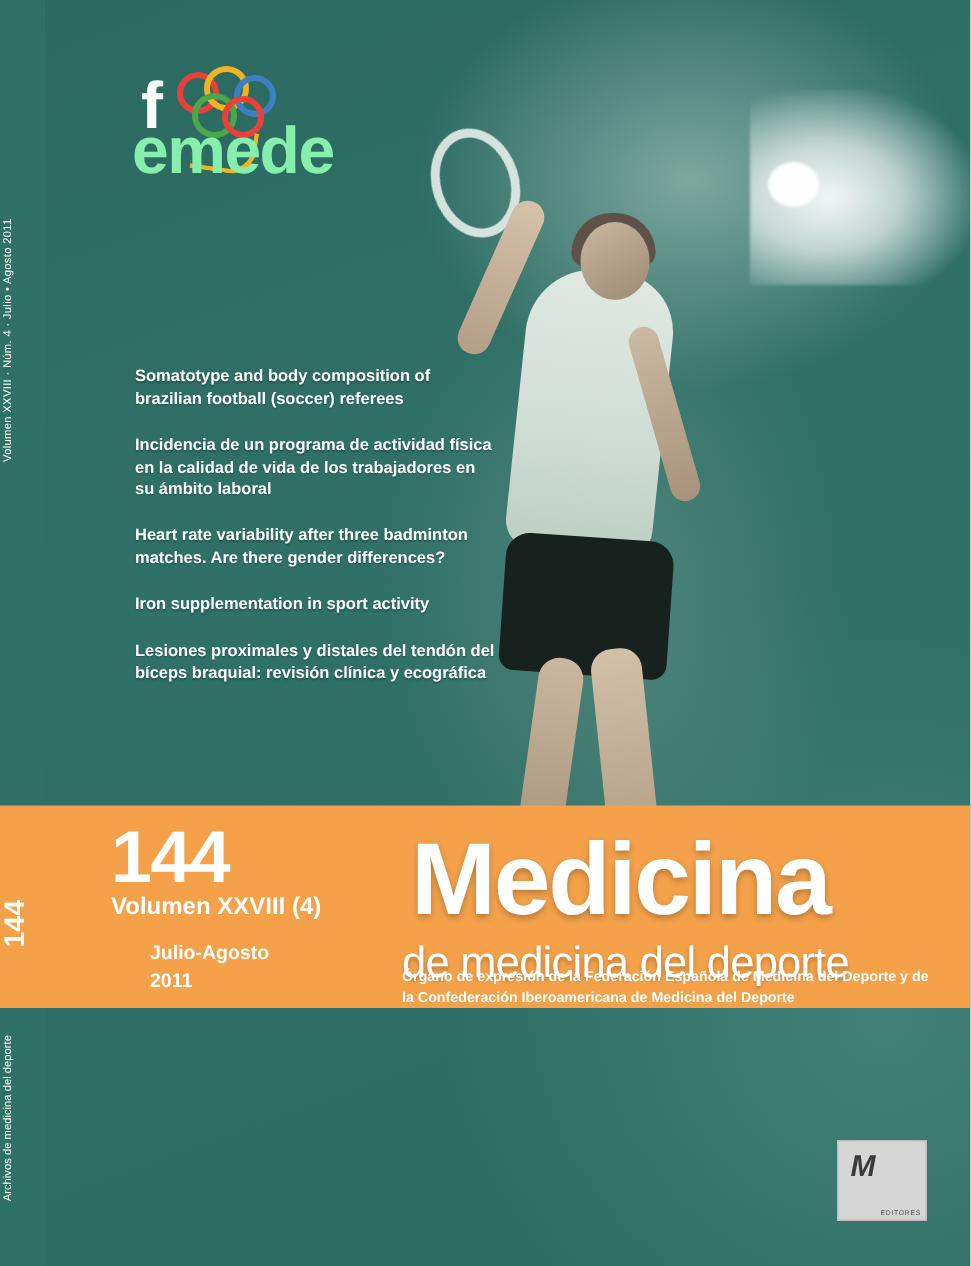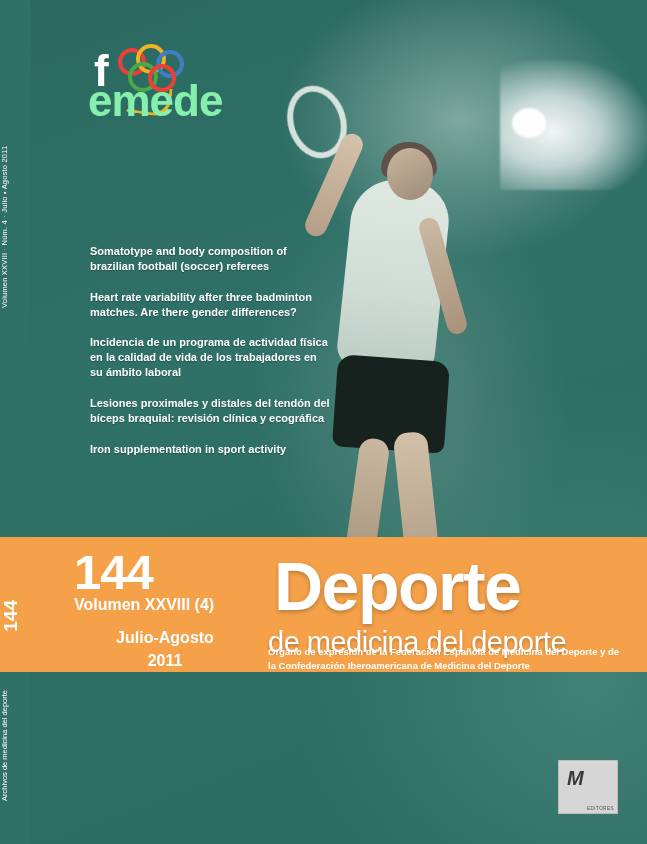--- a/index.html
+++ b/index.html
@@ -314,22 +314,21 @@
     top: 596px;
     font-size: 16px;
     font-weight: bold;
     color: #ffffff;
   }
   .band-dates {
     position: absolute;
     left: 70px;
     top: 626px;
     width: 130px;
-    text-align: center;
-    font-size: 16px;
+    font-size: 13px;
     font-weight: bold;
     color: #ffffff;
     line-height: 1.45;
   }
 
   
   .masthead-main {
     position: absolute;
     left: 244px;
     top: 552px;
@@ -425,33 +424,33 @@
       <div class="ring ring3"></div>
       <div class="ring ring4"></div>
       <div class="ring ring5"></div>
       <div class="squiggle"></div>
       <div class="logo-f">f</div>
       <div class="logo-letters">emede</div>
     </div>
 
     <div class="titles">
       <div class="article">Somatotype and body composition of brazilian football (soccer) referees</div>
+      <div class="article">Incidencia de un programa de actividad física en la calidad de vida de los trabajadores en su ámbito laboral</div>
       <div class="article">Heart rate variability after three badminton matches. Are there gender differences?</div>
-      <div class="article">Incidencia de un programa de actividad física en la calidad de vida de los trabajadores en su ámbito laboral</div>
+      <div class="article">Iron supplementation in sport activity</div>
       <div class="article">Lesiones proximales y distales del tendón del bíceps braquial: revisión clínica y ecográfica</div>
-      <div class="article">Iron supplementation in sport activity</div>
     </div>
 
     <div class="band"></div>
     <div class="band-number">144</div>
     <div class="band-volume">Volumen XXVIII (4)</div>
     <div class="band-dates" style="white-space: pre-line;">Julio-Agosto
 2011</div>
 
-    <div class="masthead-main">Deporte</div>
+    <div class="masthead-main">Medicina</div>
     <div class="masthead-sub">de medicina del deporte</div>
     <div class="organ">Órgano de expresión de la Federación Española de Medicina del Deporte y de la Confederación Iberoamericana de Medicina del Deporte</div>
 
     <div class="pub-logo">
       <div class="pub-logo-mark">M</div>
       <div class="pub-logo-text">EDITORES</div>
     </div>
 
   </div>
 </div>

